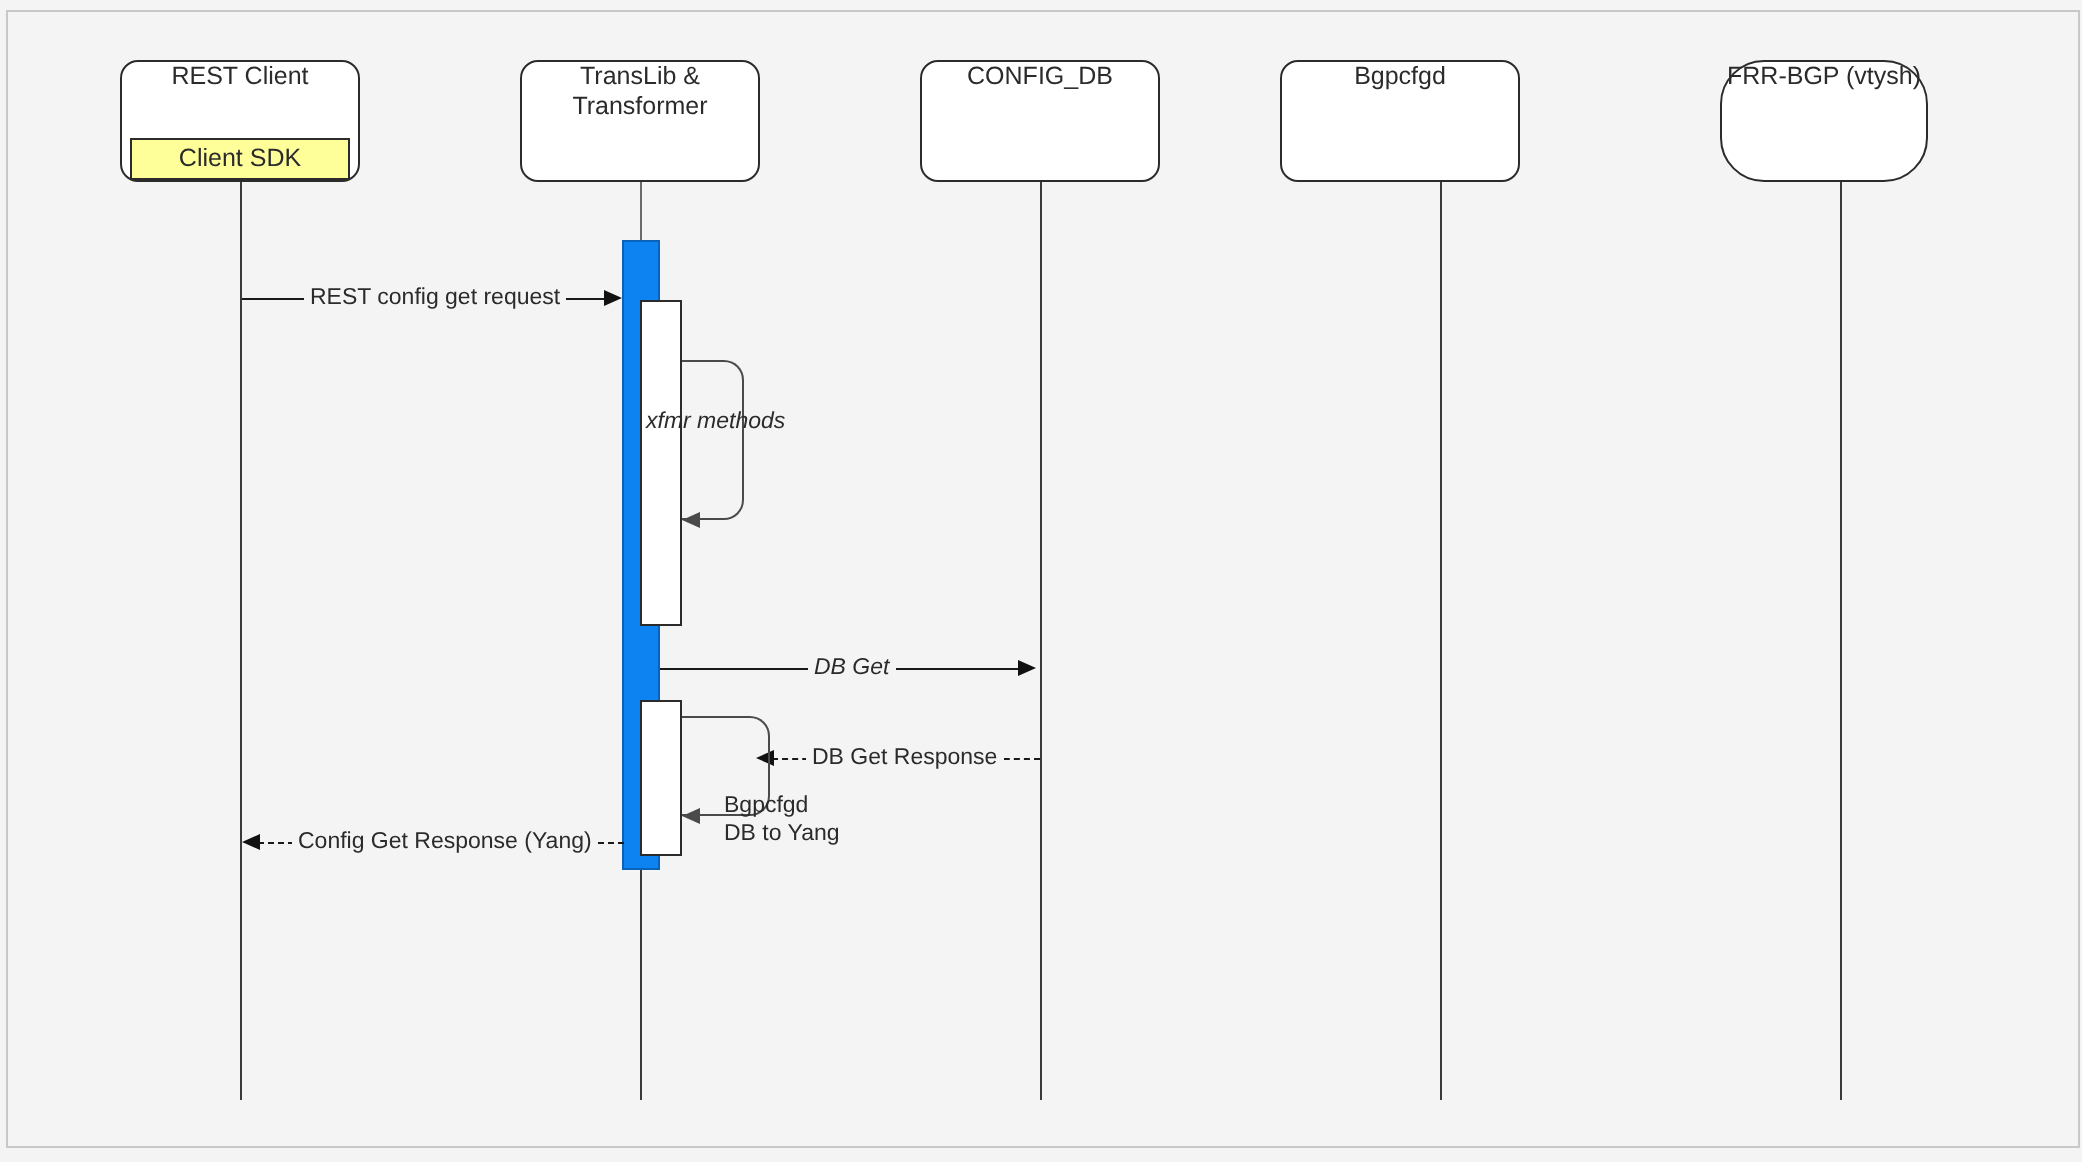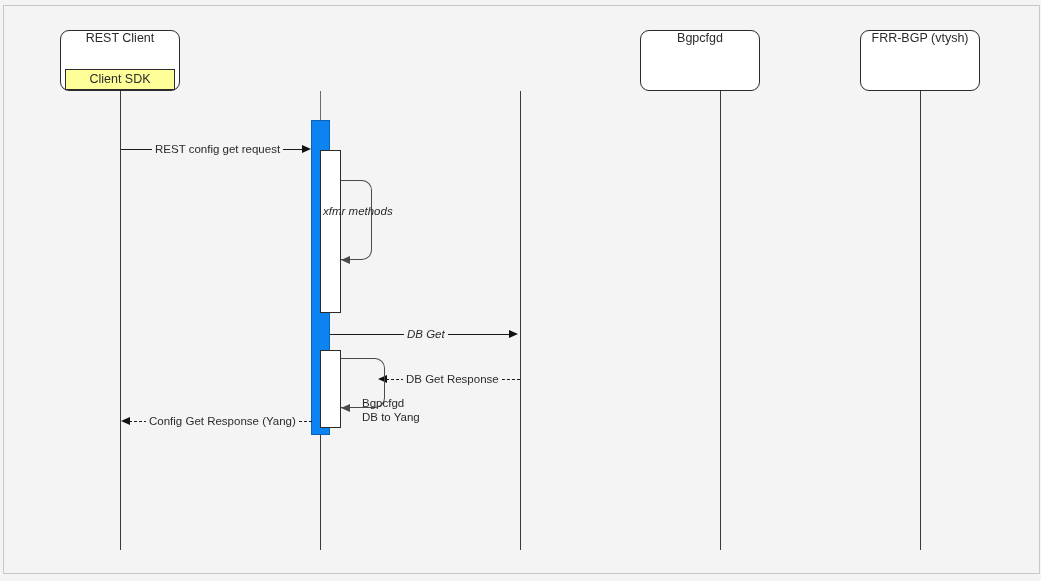--- a/index.html
+++ b/index.html
@@ -130,27 +130,34 @@
 
 <div id="canvas">
 
   <div id="canvas-border"></div>
 
   <div class="participant" style="left:60px; top:30px; width:120px; height:61px;">
     <div class="participant-label">REST Client</div>
     <div class="sdk-badge">Client SDK</div>
   </div>
 
-
+  <div class="participant" style="left:260px; top:30px; width:120px; height:61px;">
+    <div class="participant-label">TransLib  &amp;
+Transformer</div>
+  </div>
+
+  <div class="participant" style="left:460px; top:30px; width:120px; height:61px;">
+    <div class="participant-label">CONFIG_DB</div>
+  </div>
 
   <div class="participant" style="left:640px; top:30px; width:120px; height:61px;">
     <div class="participant-label">Bgpcfgd</div>
   </div>
 
-  <div class="participant" style="left:860px; top:30px; width:120px; height:61px;">
+  <div class="participant" style="left:860px; top:30px; width:104px; height:61px;border-radius:22px;">
     <div class="participant-label">FRR-BGP (vtysh)</div>
   </div>
 
   <div class="lifeline" style="left:120px; top:91px; height:459px;"></div>
 
   <div class="lifeline gray" style="left:320px; top:91px; height:29px;"></div>
   <div class="lifeline" style="left:320px; top:435px; height:115px;"></div>
 
   <div class="lifeline" style="left:520px; top:91px; height:459px;"></div>
 

